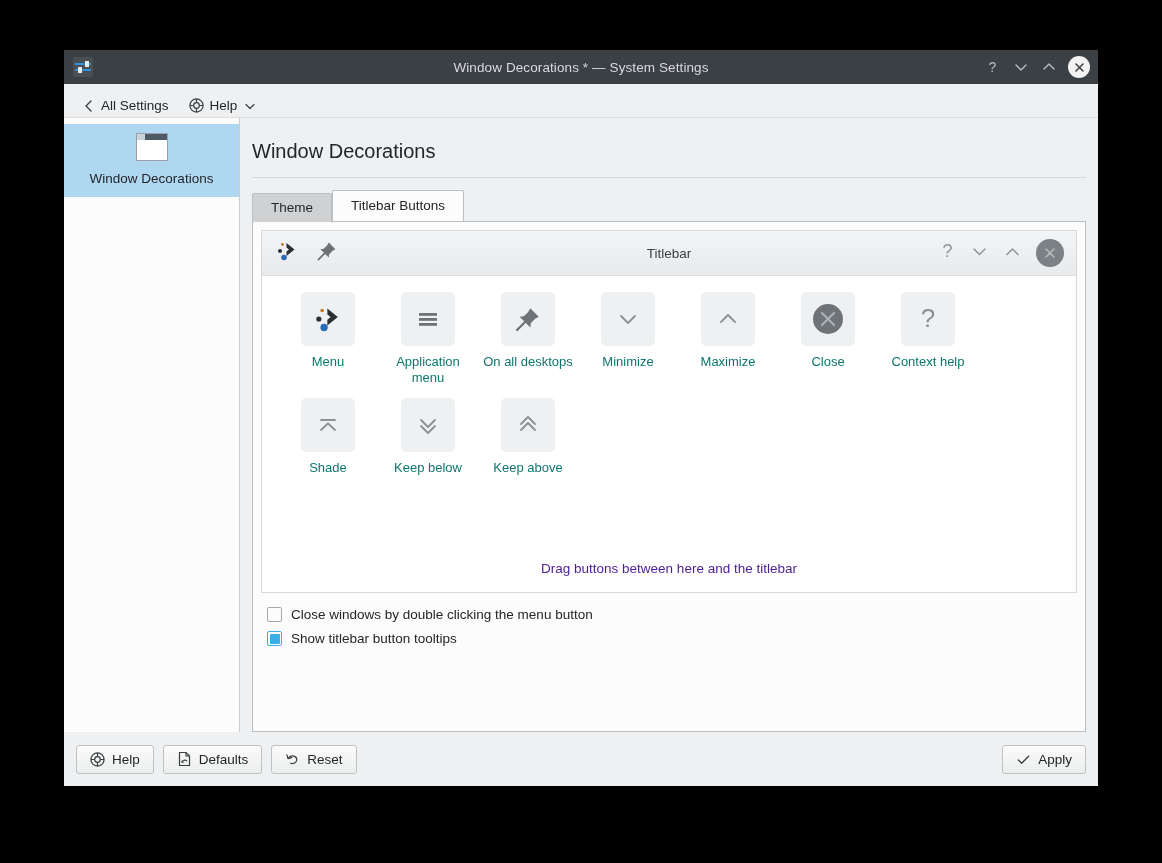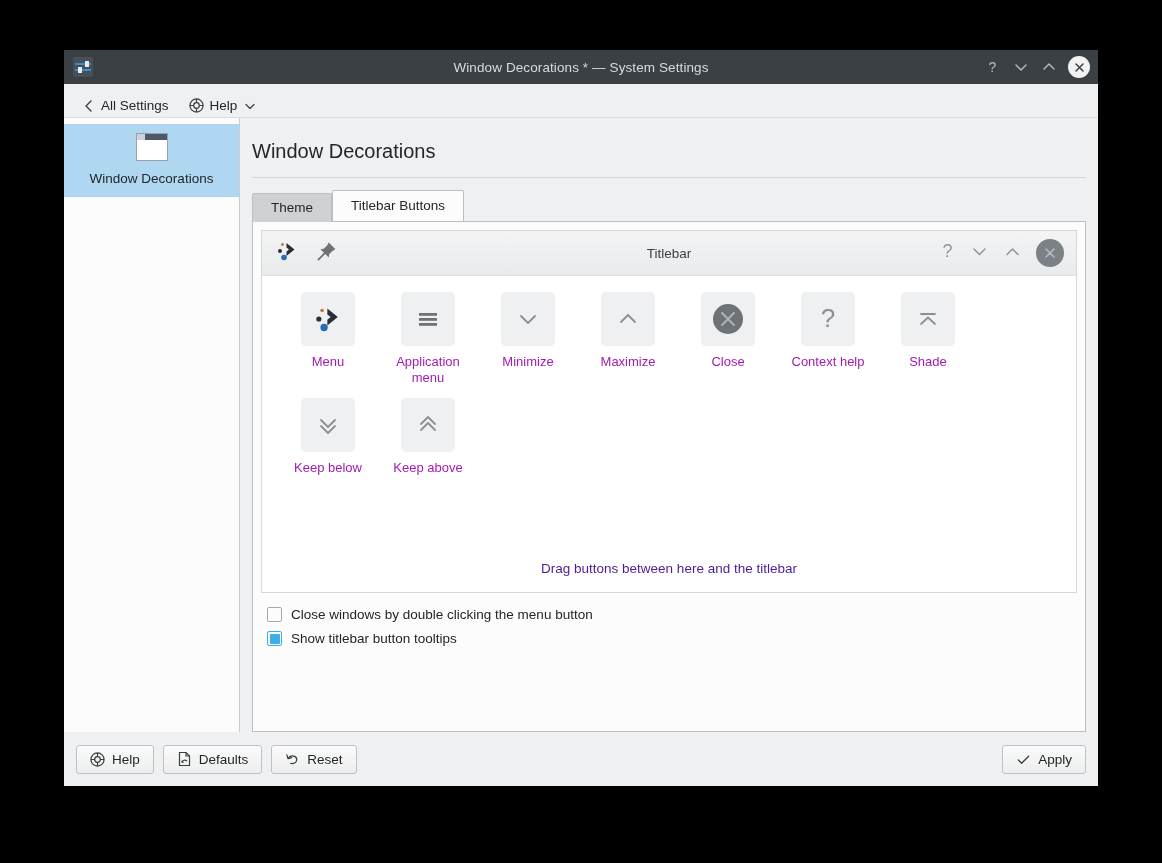--- a/index.html
+++ b/index.html
@@ -321,21 +321,21 @@
     background: #eff0f1;
     border-radius: 5px;
     display: flex;
     align-items: center;
     justify-content: center;
     color: #7b8184;
   }
   .btn-cap {
     margin-top: 8px;
     font-size: 13px;
-    color: #a21caf;
+    color: #0f766e;
     text-align: center;
     line-height: 1.22;
     max-width: 96px;
   }
   .drag-hint {
     margin-top: auto;
     text-align: center;
     font-size: 13.5px;
     color: #4c1d95;
     padding-bottom: 16px;
@@ -550,20 +550,29 @@
                   <div class="btn-tile">
                     <svg width="28" height="28" viewBox="0 0 28 28">
                       <rect x="5" y="8" width="18" height="2.8" fill="#6e7377"></rect>
                       <rect x="5" y="13" width="18" height="2.8" fill="#6e7377"></rect>
                       <rect x="5" y="18" width="18" height="2.8" fill="#6e7377"></rect>
                     </svg>
                   </div>
                   <div class="btn-cap">Application menu</div>
                 </div>
 
+                <div class="btn-cell">
+                  <div class="btn-tile">
+                    <svg width="28" height="28" viewBox="0 0 22 22">
+                      <path d="M12.8 2.6 L19.4 9.2 L16.4 11 L13.2 14.3 L12.8 17.6 L4.4 9.2 L7.7 8.8 L11 5.6 Z" fill="#6e7377"></path>
+                      <path d="M2.4 19.6 L8.3 13.7" stroke="#6e7377" stroke-width="1.8" stroke-linecap="round"></path>
+                    </svg>
+                  </div>
+                  <div class="btn-cap">On all desktops</div>
+                </div>
 
                 <div class="btn-cell">
                   <div class="btn-tile">
                     <svg width="28" height="28" viewBox="0 0 28 28">
                         <path d="M7 11 L14 18 L21 11" fill="none" stroke="#8b9094" stroke-width="1.8" stroke-linecap="round" stroke-linejoin="round"></path>
                       </svg>
                   </div>
                   <div class="btn-cap">Minimize</div>
                 </div>
 

